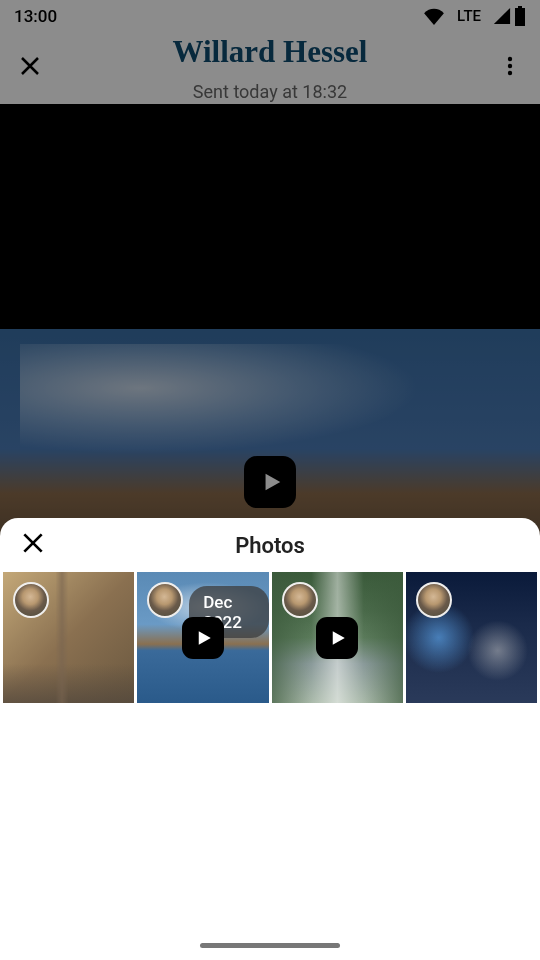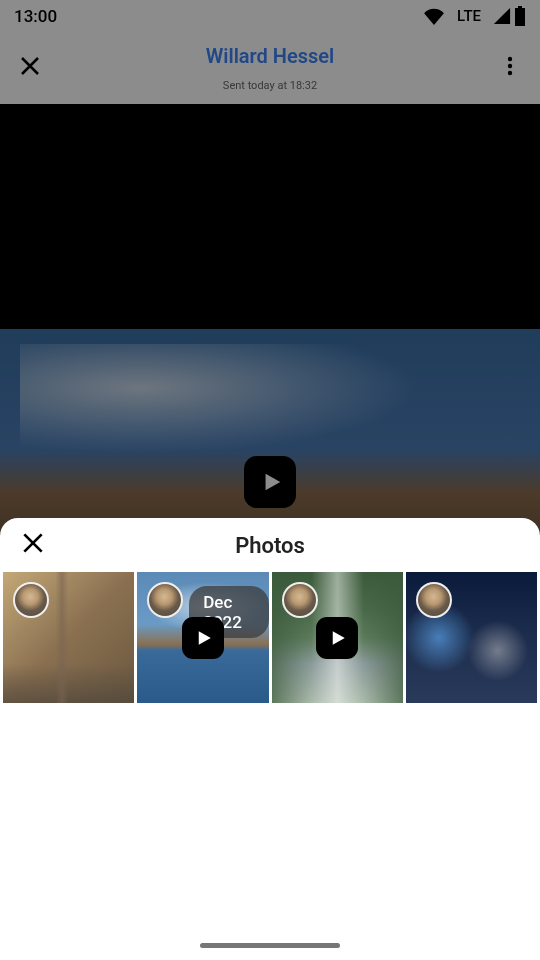--- a/index.html
+++ b/index.html
@@ -39,22 +39,22 @@
     .header {
       height: 72px;
       background: #fff;
       display: flex;
       align-items: center;
       padding: 0 18px;
       border-bottom: 0;
     }
     .header-close { flex: 0 0 auto; }
     .header-center { flex: 1; text-align: center; }
-    .header-title { font-size: 20px; font-weight: 600; color: #3b82f6; }
-    .header-subtitle { font-size: 11px; color: #666; margin-top: 11px; }
+    .header-title { font-size: 31px; font-weight: 600; color: #0c4a6e; font-family: Liberation Serif, serif; }
+    .header-subtitle { font-size: 18px; color: #666; margin-top: 11px; }
     .header-more { flex: 0 0 auto; }
 
     .main-media {
       position: absolute;
       top: 104px; left: 0;
       width: 540px;
       height: 740px;
       background: #000;
       display: flex;
       align-items: center;

